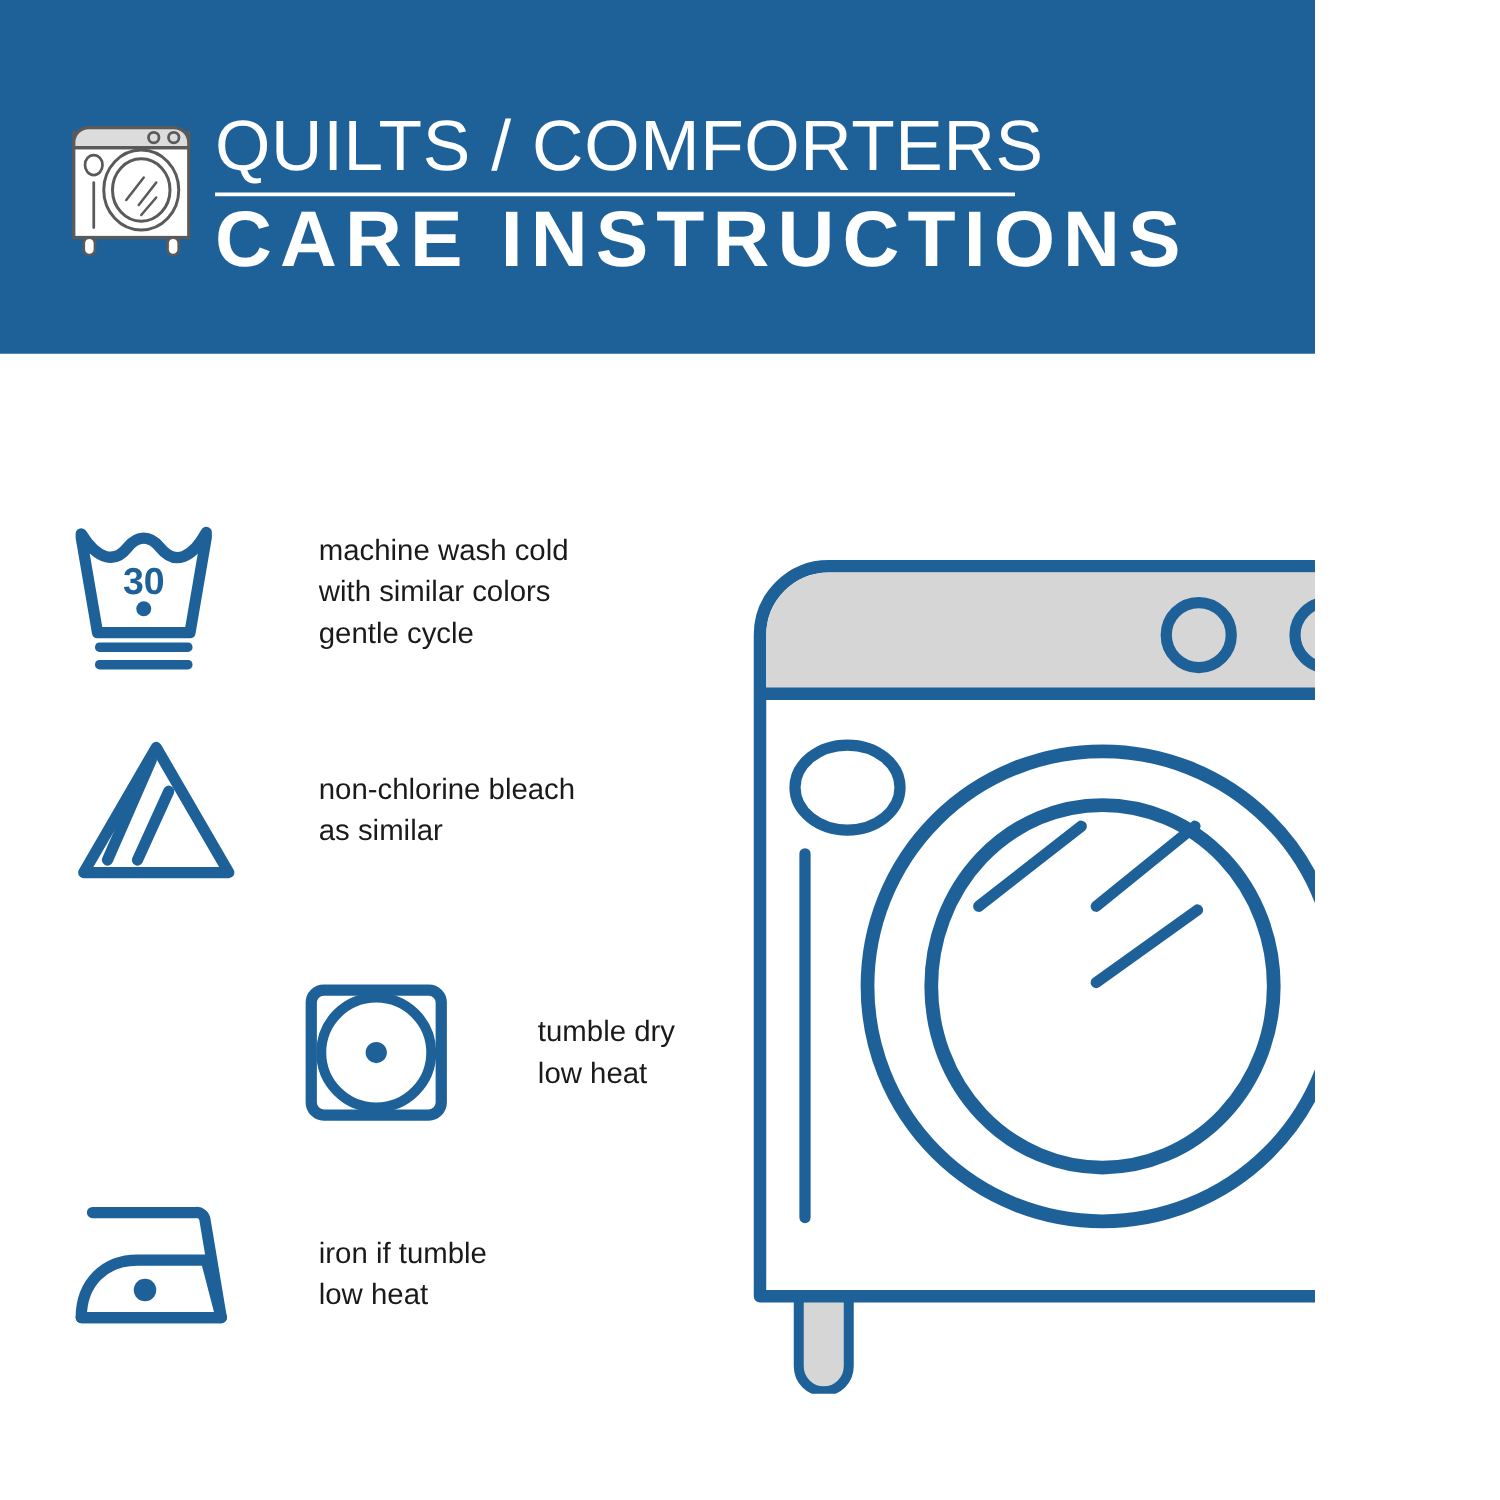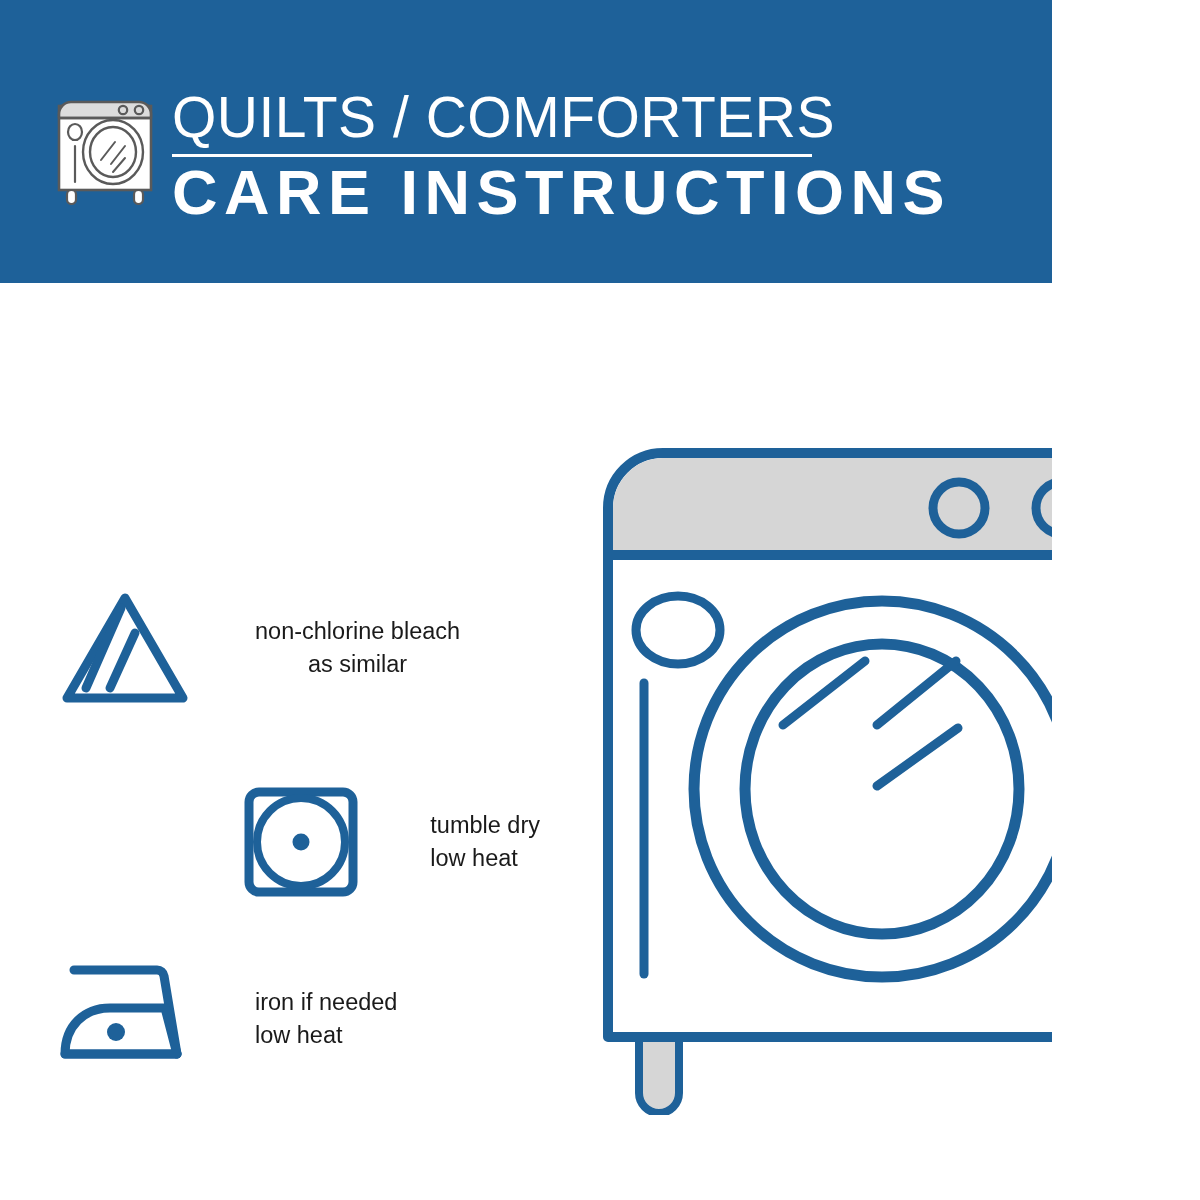--- a/index.html
+++ b/index.html
@@ -88,21 +88,21 @@
     padding-top: 4px;
   }
   .care-text div { white-space: nowrap; }
 
   #row-wash  { top: 418px; }
   #row-bleach{ top: 590px; }
   #row-dry   { top: 782px; justify-content: flex-end; }
   #row-iron  { top: 958px; }
 
   #row-wash .care-text   { padding-top: 6px; }
-  #row-bleach .care-text { padding-top: 25px; text-align: center; }
+  #row-bleach .care-text { padding-top: 25px; }
   #row-dry .care-text    { padding-top: 27px; }
   #row-iron .care-text   { padding-top: 28px; }
 
   
   #washer-illustration {
     position: absolute;
     left: 600px;
     top: 403px;
     width: 564px;
     height: 712px;
@@ -143,20 +143,40 @@
     </div>
 
     <div id="header-titles">
       <div id="title-line1">QUILTS / COMFORTERS</div>
       <div id="title-rule"></div>
       <div id="title-line2">CARE INSTRUCTIONS</div>
     </div>
 
   </div>
 
+  <div class="care-row" id="row-wash">
+    <div class="care-symbol">
+      <svg viewBox="0 0 130 120" width="130" height="120">
+
+        <path d="M5 12 L5 9 C18 30 32 33 42 20 C50 10 60 10 68 20 C80 35 94 28 105 8 L105 12 L92 88 L18 88 Z" fill="none" stroke="#1E6199" stroke-width="9" stroke-linejoin="round" stroke-linecap="round"></path>
+
+        <rect x="16" y="96" width="78" height="7.5" rx="3.5" fill="#1E6199"></rect>
+        <rect x="16" y="110" width="78" height="7.5" rx="3.5" fill="#1E6199"></rect>
+
+        <text x="55" y="57" text-anchor="middle" font-family="Liberation Sans, sans-serif" font-size="30" font-weight="700" fill="#1E6199">30</text>
+
+        <circle cx="55" cy="69" r="6" fill="#1E6199"></circle>
+      </svg>
+    </div>
+    <div class="care-text">
+      <div>machine wash cold</div>
+      <div>with similar colors</div>
+      <div>gentle cycle</div>
+    </div>
+  </div>
 
   <div class="care-row" id="row-bleach">
     <div class="care-symbol">
       <svg viewBox="0 0 130 120" width="130" height="120">
 
         <path d="M65 8 L123 108 L7 108 Z" fill="none" stroke="#1E6199" stroke-width="9" stroke-linejoin="round"></path>
 
         <line x1="61" y1="18" x2="26" y2="98" stroke="#1E6199" stroke-width="9" stroke-linecap="round"></line>
         <line x1="75" y1="43" x2="50" y2="98" stroke="#1E6199" stroke-width="9" stroke-linecap="round"></line>
       </svg>
@@ -191,21 +211,21 @@
         <path d="M14 12 L97 12 A7 7 0 0 1 104 18 L117 96" fill="none" stroke="#1E6199" stroke-width="9" stroke-linecap="round" stroke-linejoin="round"></path>
 
         <path d="M5 96 C5 68 24 50 50 50 L105 50 L117 96 Z" fill="none" stroke="#1E6199" stroke-width="9" stroke-linejoin="round" stroke-linecap="round"></path>
 
         <line x1="5" y1="96" x2="117" y2="96" stroke="#1E6199" stroke-width="9" stroke-linecap="round"></line>
 
         <circle cx="56" cy="74" r="9" fill="#1E6199"></circle>
       </svg>
     </div>
     <div class="care-text">
-      <div>iron if needed</div>
+      <div>iron if tumble</div>
       <div>low heat</div>
     </div>
   </div>
 
   <div id="washer-illustration">
     <svg viewBox="0 0 564 712" width="564" height="712">
 
       <g>
         <path d="M39 630 L79 630 L79 690 A20 20 0 0 1 39 690 Z" fill="#D6D6D6" stroke="#1E6199" stroke-width="8" stroke-linejoin="round"></path>
         <path d="M484 630 L524 630 L524 690 A20 20 0 0 1 484 690 Z" fill="#D6D6D6" stroke="#1E6199" stroke-width="8" stroke-linejoin="round"></path>

